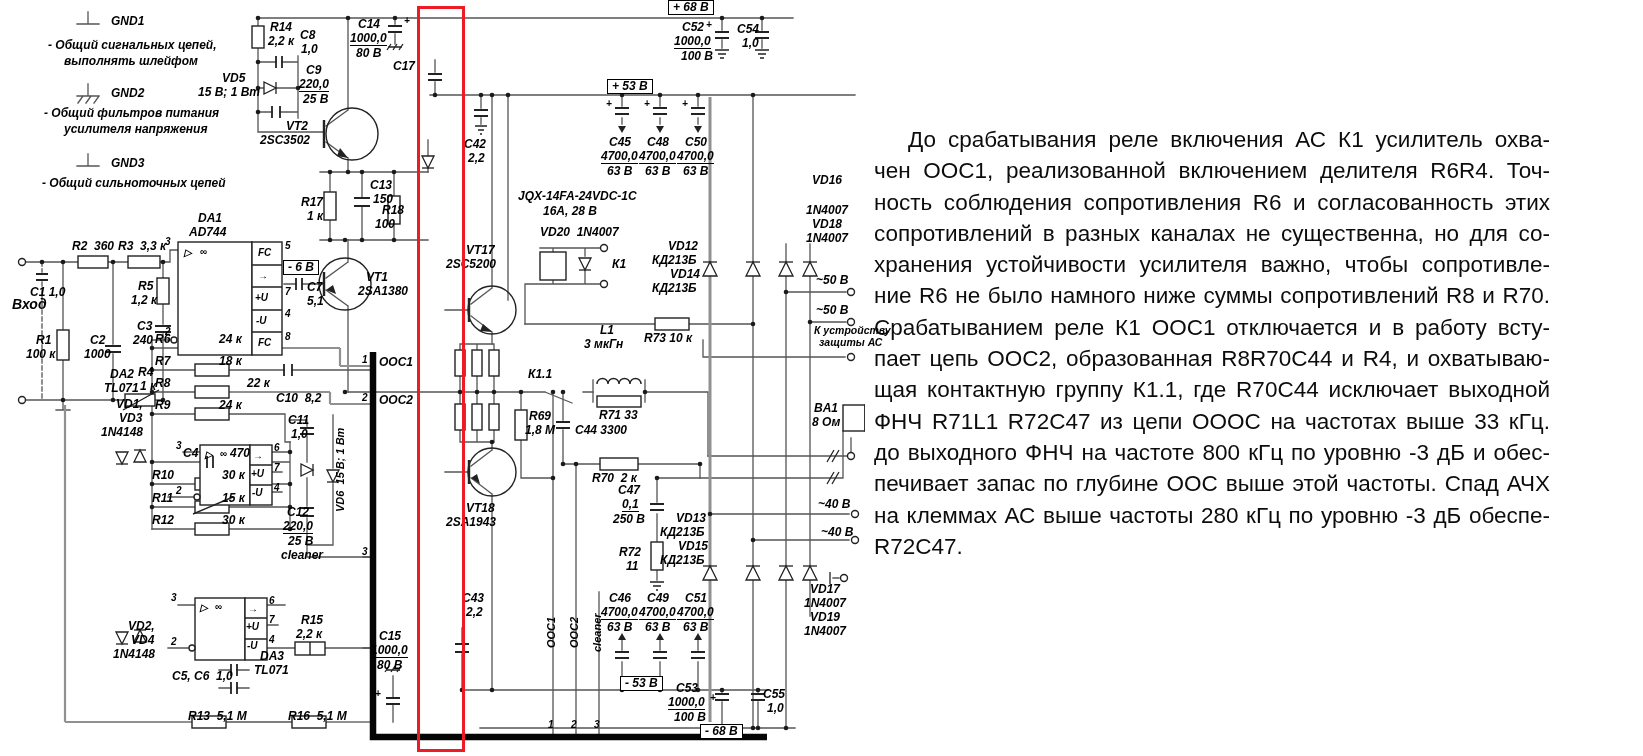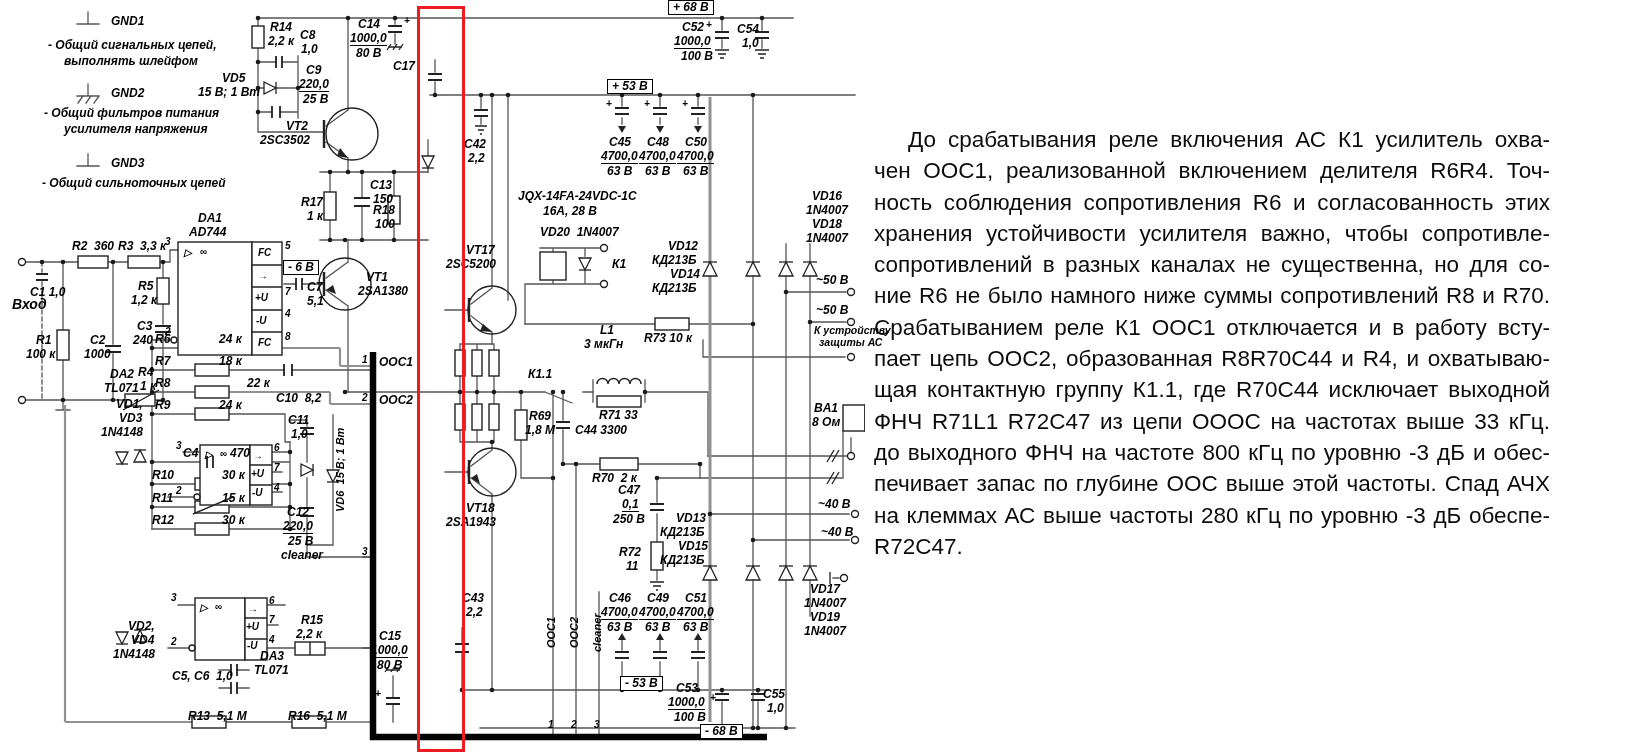--- a/index.html
+++ b/index.html
@@ -389,21 +389,21 @@
       <div class="slabel u" style="left: 350px; top: 32px;">1000,0</div>
       <div class="slabel" style="left: 356px; top: 47px;">80 В</div>
       <div class="slabel s" style="left: 404px; top: 15px;">+</div>
       <div class="slabel" style="left: 393px; top: 60px;">C17</div>
       <div class="slabel" style="left: 286px; top: 120px;">VT2</div>
       <div class="slabel" style="left: 260px; top: 134px;">2SC3502</div>
       <div class="slabel" style="left: 370px; top: 179px;">C13</div>
       <div class="slabel" style="left: 373px; top: 193px;">150</div>
       <div class="slabel" style="left: 301px; top: 196px;">R17</div>
       <div class="slabel" style="left: 307px; top: 210px;">1 к</div>
-      <div class="slabel" style="left: 373px; top: 204px;">R18</div>
+      <div class="slabel" style="left: 382px; top: 204px;">R18</div>
       <div class="slabel" style="left: 375px; top: 218px;">100</div>
       <div class="slabel" style="left: 155px; top: 333px;">R6</div>
       <div class="slabel" style="left: 219px; top: 333px;">24 к</div>
       <div class="slabel" style="left: 155px; top: 355px;">R7</div>
       <div class="slabel" style="left: 219px; top: 355px;">18 к</div>
       <div class="slabel" style="left: 155px; top: 377px;">R8</div>
       <div class="slabel" style="left: 231px; top: 377px; margin-left: 16px;">22 к</div>
       <div class="slabel" style="left: 155px; top: 399px;">R9</div>
       <div class="slabel" style="left: 219px; top: 399px;">24 к</div>
       <div class="slabel" style="left: 276px; top: 392px;">C10  8,2</div>
@@ -498,21 +498,21 @@
       <div class="slabel s" style="left: 644px; top: 98px;">+</div>
       <div class="slabel s" style="left: 682px; top: 98px;">+</div>
       <div class="slabel" style="left: 518px; top: 190px;">JQX-14FA-24VDC-1C</div>
       <div class="slabel" style="left: 543px; top: 205px;">16A, 28 В</div>
       <div class="slabel" style="left: 540px; top: 226px;">VD20  1N4007</div>
       <div class="slabel" style="left: 612px; top: 258px;">К1</div>
       <div class="slabel" style="left: 668px; top: 240px;">VD12</div>
       <div class="slabel" style="left: 652px; top: 254px;">КД213Б</div>
       <div class="slabel" style="left: 670px; top: 268px;">VD14</div>
       <div class="slabel" style="left: 652px; top: 282px;">КД213Б</div>
-      <div class="slabel" style="left: 812px; top: 190px;">VD16</div>
+      <div class="slabel" style="left: 812px; top: 174px;">VD16</div>
       <div class="slabel" style="left: 806px; top: 204px;">1N4007</div>
       <div class="slabel" style="left: 812px; top: 218px;">VD18</div>
       <div class="slabel" style="left: 806px; top: 232px;">1N4007</div>
       <div class="slabel" style="left: 600px; top: 324px;">L1</div>
       <div class="slabel" style="left: 584px; top: 338px;">3 мкГн</div>
       <div class="slabel" style="left: 644px; top: 332px;">R73 10 к</div>
       <div class="slabel" style="left: 528px; top: 368px;">К1.1</div>
       <div class="slabel" style="left: 599px; top: 409px;">R71 33</div>
       <div class="slabel" style="left: 575px; top: 424px;">C44 3300</div>
       <div class="slabel" style="left: 529px; top: 410px;">R69</div>
@@ -561,22 +561,22 @@
       <div class="slabel v" style="left: 591px; top: 652px;">cleaner</div>
     </div>
   <div id="highlight-rect" style="border-color: rgb(237, 28, 36);"></div>
 </div>
 
 <div id="text-panel">
   <div id="text-lines">
       <div class="tline first">До срабатывания реле включения АС К1 усилитель охва-</div>
       <div class="tline">чен ООС1, реализованной включением делителя R6R4. Точ-</div>
       <div class="tline">ность соблюдения сопротивления R6 и согласованность этих</div>
+      <div class="tline">сопротивлений в разных каналах не существенна, но для со-</div>
       <div class="tline">хранения устойчивости усилителя важно, чтобы сопротивле-</div>
-      <div class="tline">сопротивлений в разных каналах не существенна, но для со-</div>
       <div class="tline">ние R6 не было намного ниже суммы сопротивлений R8 и R70.</div>
       <div class="tline">Срабатыванием реле К1 ООС1 отключается и в работу всту-</div>
       <div class="tline">пает цепь ООС2, образованная R8R70C44 и R4, и охватываю-</div>
       <div class="tline">щая контактную группу К1.1, где R70C44 исключает выходной</div>
       <div class="tline">ФНЧ R71L1 R72C47 из цепи ОООС на частотах выше 33 кГц.</div>
       <div class="tline">до выходного ФНЧ на частоте 800 кГц по уровню -3 дБ и обес-</div>
       <div class="tline">печивает запас по глубине ООС выше этой частоты. Спад АЧХ</div>
       <div class="tline">на клеммах АС выше частоты 280 кГц по уровню -3 дБ обеспе-</div>
       <div class="tline last">R72C47.</div>
     </div>

